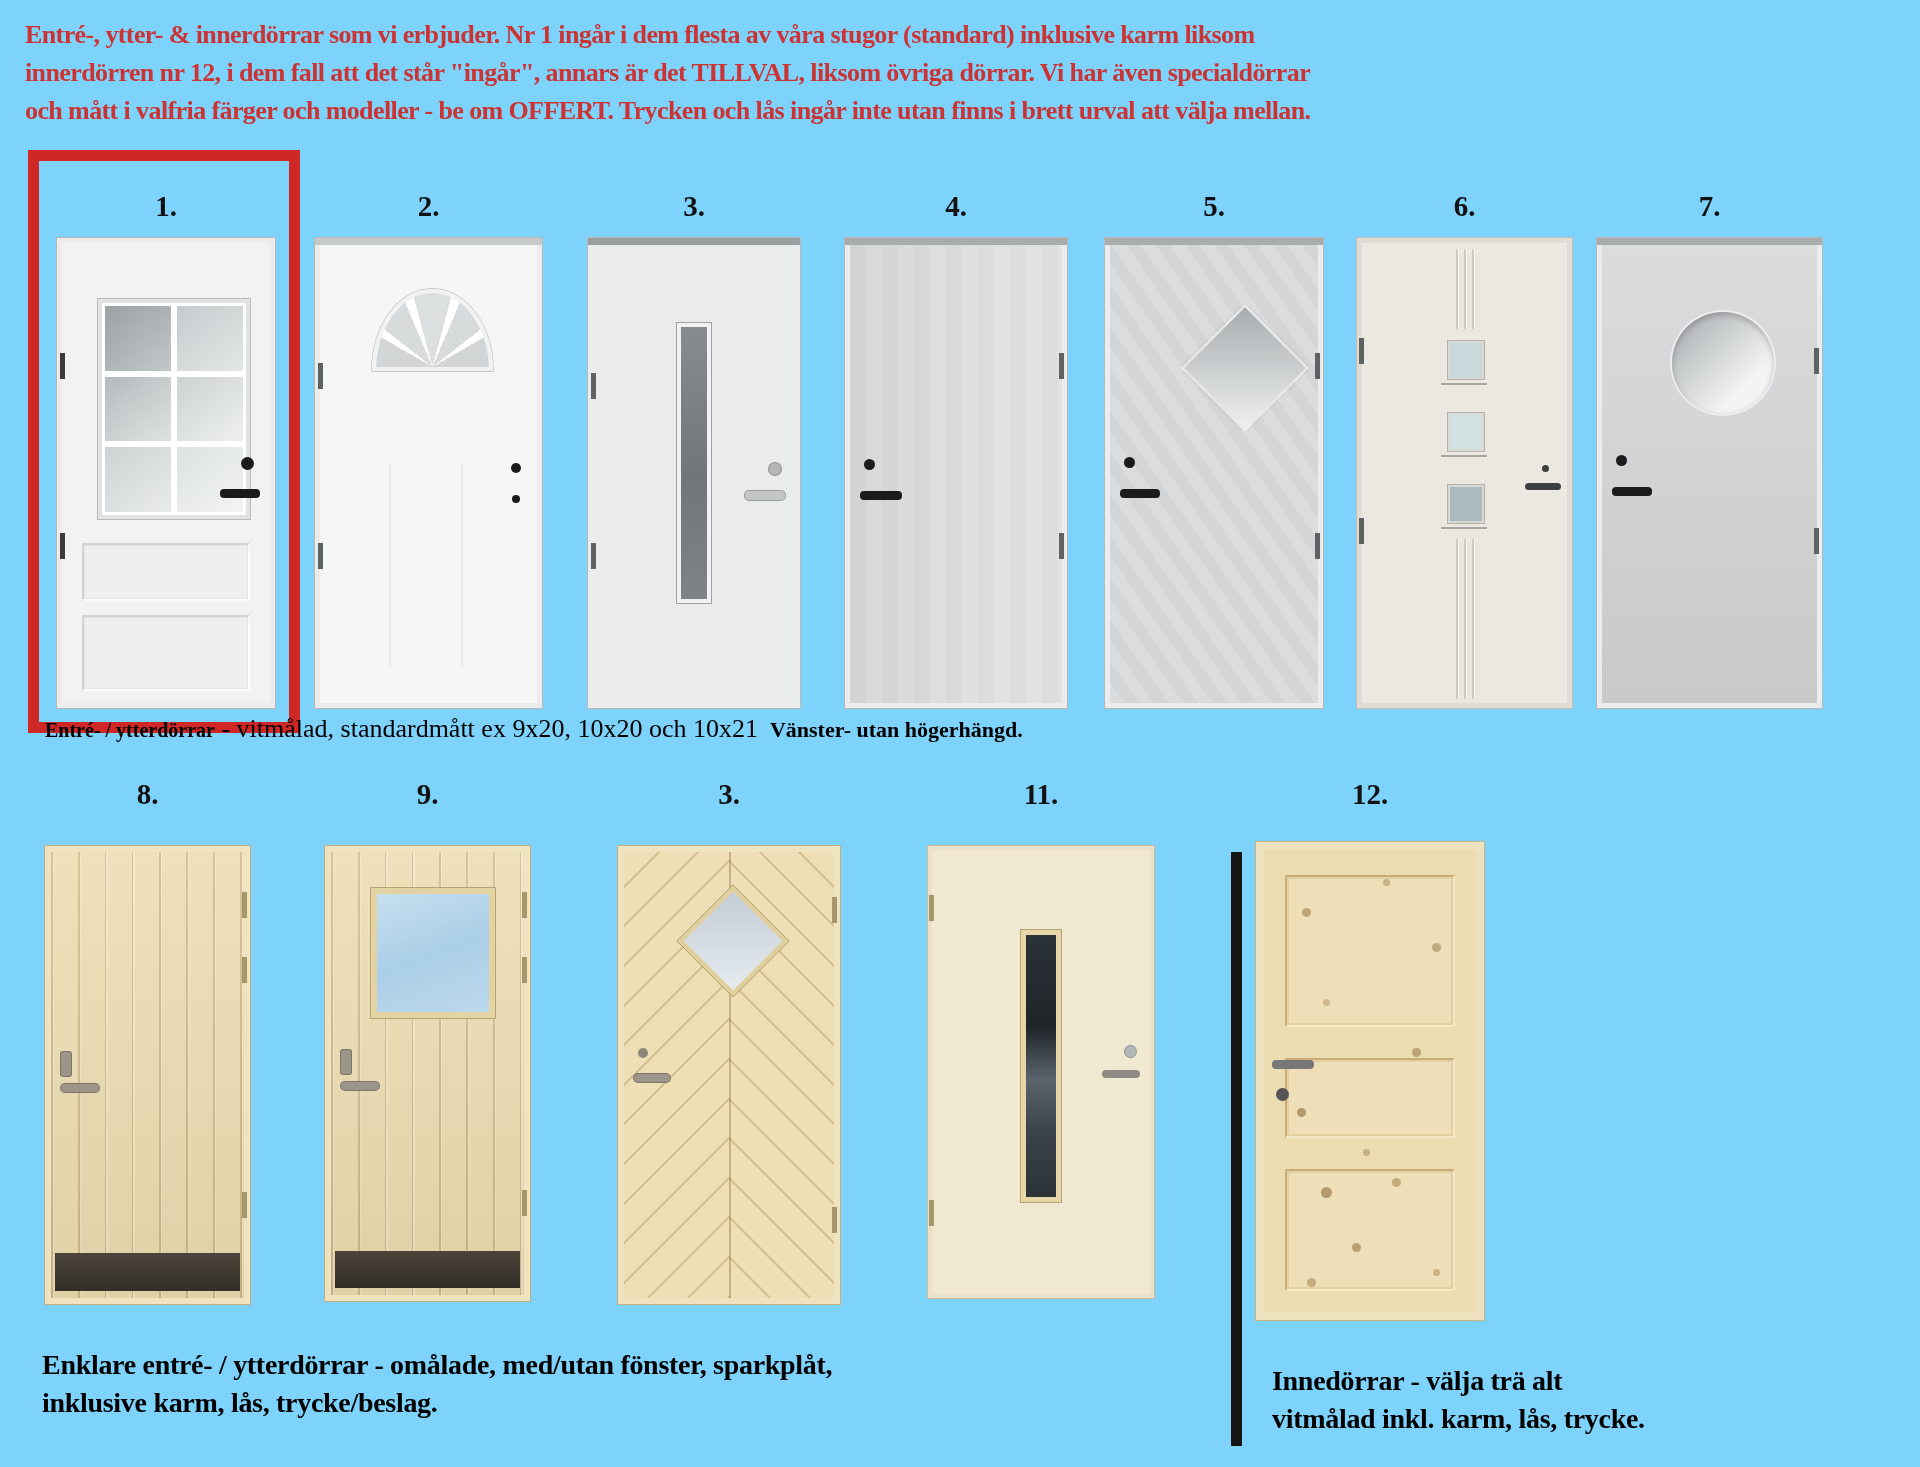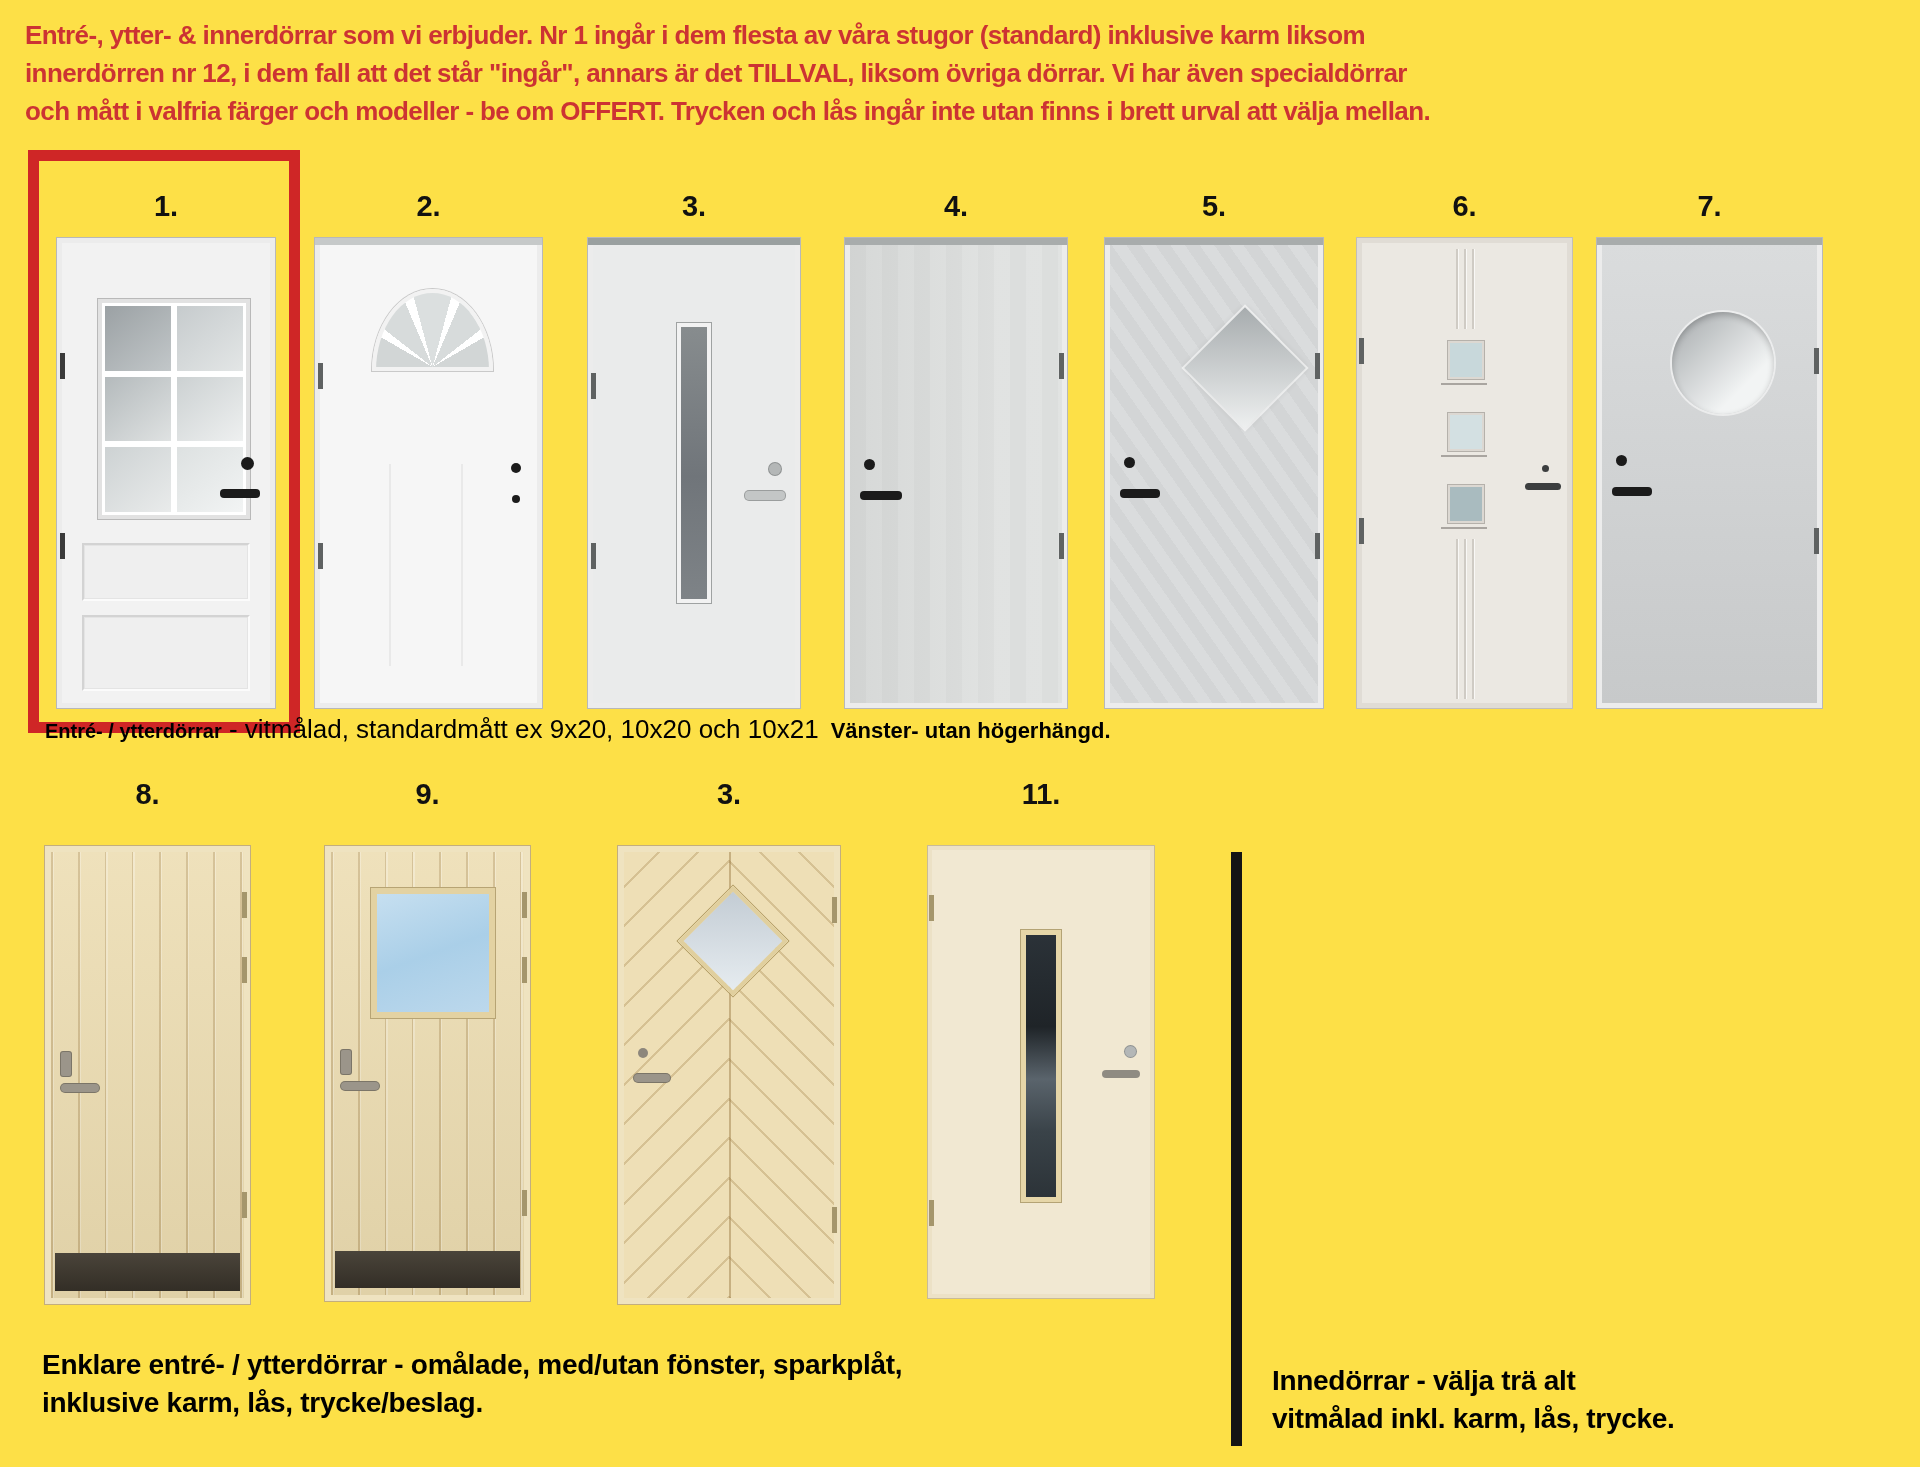--- a/index.html
+++ b/index.html
@@ -1,18 +1,18 @@
 <!DOCTYPE html>
 <html><head>
 <meta charset="utf-8">
 <style>
   html,body{margin:0;padding:0;background:#ffffff;}
   .canvas{
-    position:relative;width:1920px;height:1467px;background:#fde047;overflow:hidden;
-    font-family:Liberation Sans, sans-serif;
+    position:relative;width:1920px;height:1467px;background:#7dd3fc;overflow:hidden;
+    font-family:Liberation Serif, serif;
   }
   
   .header{position:absolute;left:25px;top:16px;color:#cc3333;font-weight:bold;
     font-size:26px;line-height:38px;letter-spacing:-0.6px;white-space:nowrap;}
   
   .unit{position:absolute;}
   .num{font-weight:bold;font-size:29px;color:#111;text-align:center;height:34px;margin-bottom:14px;}
   .door{position:relative;margin:0 auto;box-sizing:border-box;}
   
   .frameW{border:5px solid #ececec;outline:1px solid #b8b8b8;}
@@ -264,20 +264,31 @@
       <div class="strip11" style="top:80px;width:30px;height:262px;"></div>
       <div class="knob metal" style="right:14px;top:196px;"></div>
       <div class="lever" style="right:10px;top:220px;width:38px;height:8px;background:#8f8b82;"></div>
       <div class="hinge brassH" style="left:-3px;top:45px;"></div>
       <div class="hinge brassH" style="left:-3px;top:350px;"></div>
     </div>
   </div>
 
   <div class="divider" style="left:1231px;top:852px;width:11px;height:594px;"></div>
 
+  <div class="unit" style="left:1256px;top:778px;width:228px;">
+    <div class="num">12.</div>
+    <div class="door d12" style="height:478px;margin-top:30px;">
+      <div class="pan12" style="top:5.5%;height:32%;"></div>
+      <div class="pan12" style="top:45%;height:16.5%;"></div>
+      <div class="pan12" style="top:69%;height:25.5%;"></div>
+      <div class="knots"></div>
+      <div class="lever" style="left:8px;top:210px;width:42px;height:9px;background:#777777;"></div>
+      <div class="knob" style="left:12px;top:238px;width:13px;height:13px;background:#555555;"></div>
+    </div>
+  </div>
 
 
   <div class="cap2" style="left:42px;top:1346px;">
     <div>Enklare entré- / ytterdörrar - omålade, med/utan fönster, sparkplåt,</div>
     <div>inklusive karm, lås, trycke/beslag.</div>
   </div>
   <div class="cap2" style="left:1272px;top:1362px;">
     <div>Innedörrar - välja trä alt</div>
     <div>vitmålad inkl. karm, lås, trycke.</div>
   </div>

